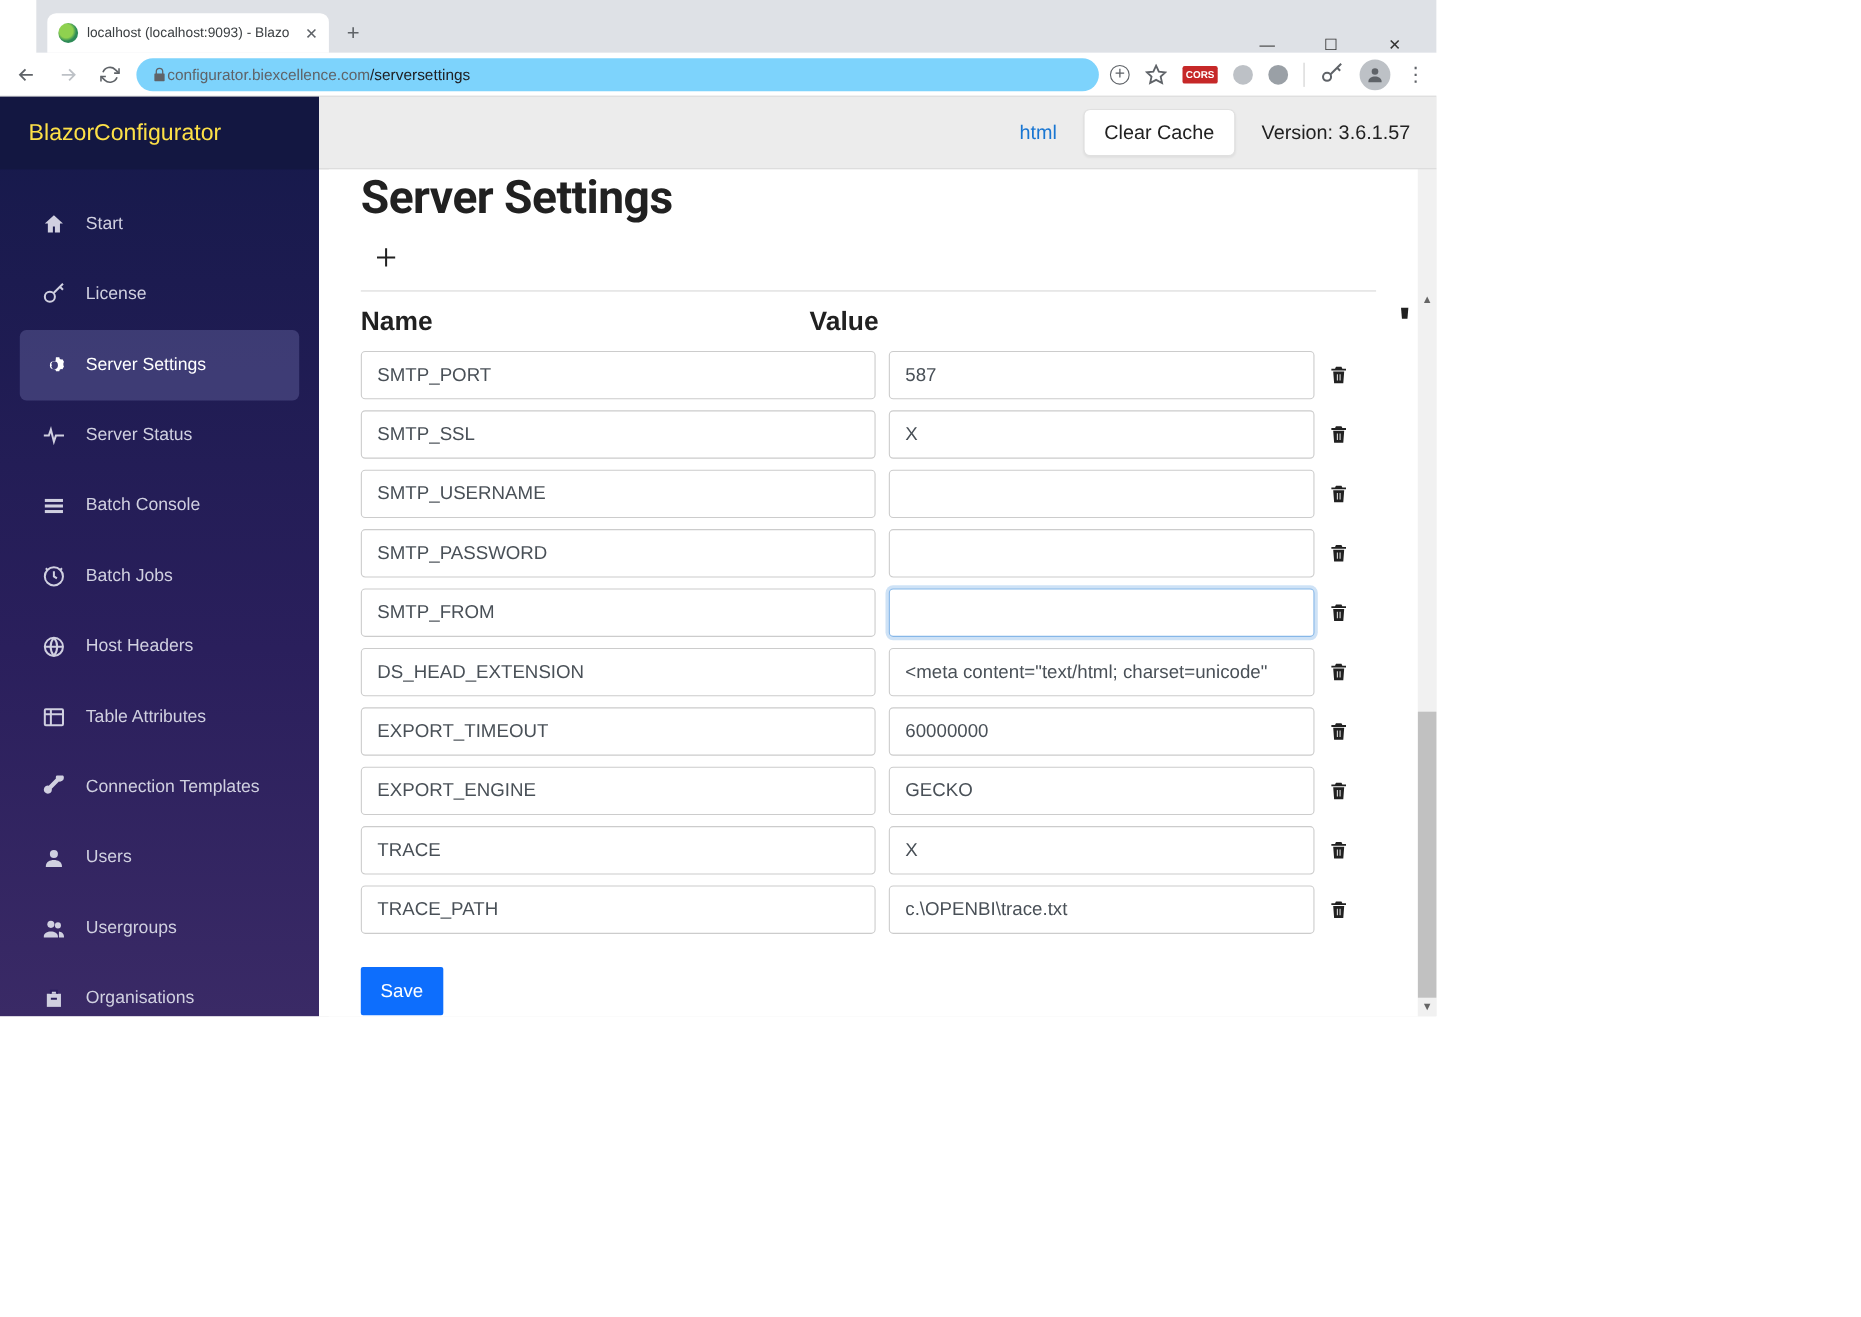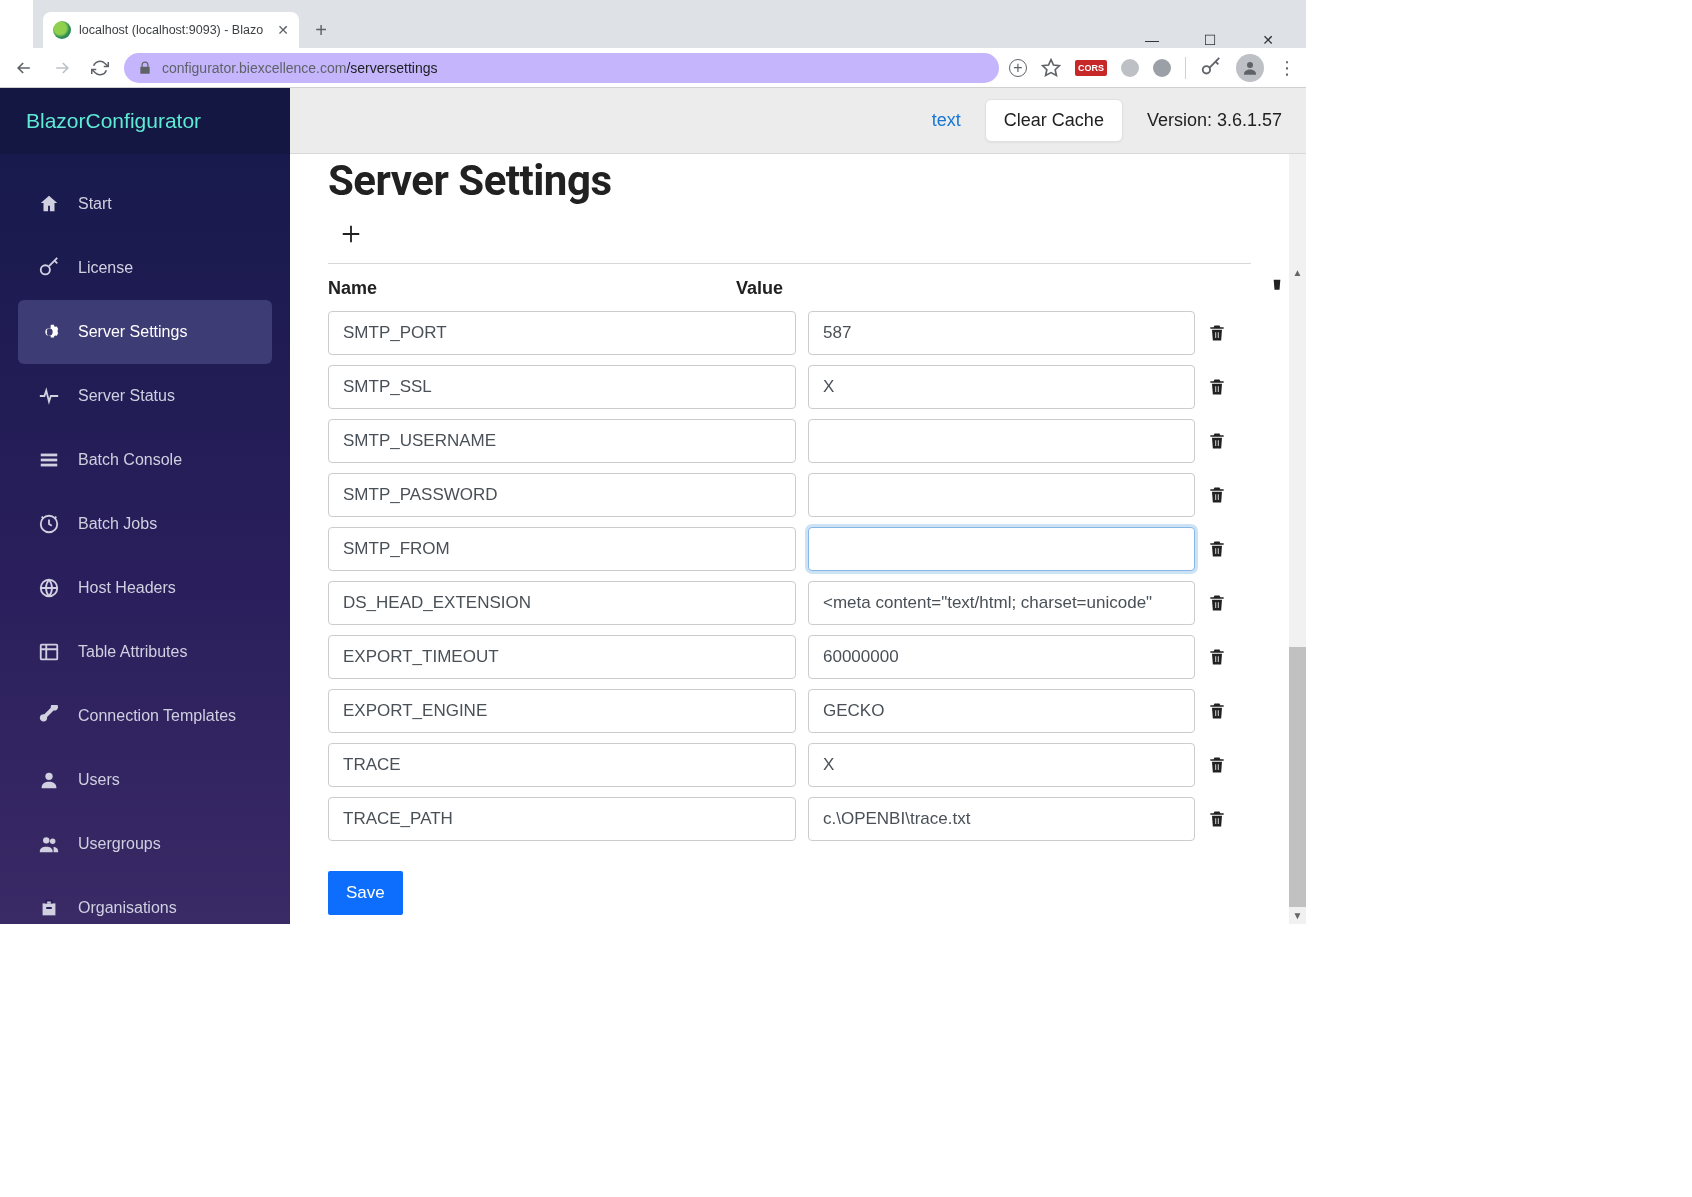--- a/index.html
+++ b/index.html
@@ -11,53 +11,53 @@
   .tab { background: #fff; border-radius: 8px 8px 0 0; height: 36px; display: flex; align-items: center; padding: 0 10px; gap: 8px; width: 256px; font-size: 12.5px; color: #3c4043; }
   .tab .favicon { width: 18px; height: 18px; border-radius: 50%; background: radial-gradient(circle at 40% 40%, #8fd14f 0 40%, #2e8b57 60%); flex-shrink: 0; }
   .tab .close-x { color: #5f6368; font-size: 14px; margin-left: auto; }
   .newtab { width: 28px; height: 28px; display: flex; align-items: center; justify-content: center; color: #5f6368; font-size: 20px; margin-left: 8px; margin-bottom: 4px; }
   .win-controls { display: flex; gap: 18px; padding: 8px 18px 0 0; color: #333; font-size: 14px; align-items: flex-start; }
   .win-controls span { width: 40px; text-align: center; }
   
   .browser-toolbar { height: 40px; background: #fff; border-bottom: 1px solid #d0d0d0; display: flex; align-items: center; padding: 0 10px; gap: 10px; }
   .nav-btn { width: 28px; height: 28px; display: flex; align-items: center; justify-content: center; color: #5f6368; }
   .nav-btn.disabled { color: #bdc1c6; }
-  .addr-bar { flex: 1; height: 30px; background: #c4b5fd; border-radius: 15px; display: flex; align-items: center; padding: 0 14px; gap: 10px; font-size: 14px; color: #5f6368; }
+  .addr-bar { flex: 1; height: 30px; background: #7dd3fc; border-radius: 15px; display: flex; align-items: center; padding: 0 14px; font-size: 14px; color: #5f6368; }
   .addr-bar .url-text { color: #202124; }
   .toolbar-right { display: flex; align-items: center; gap: 14px; color: #5f6368; }
   .ext-badge { background: #c62828; color: #fff; font-size: 9px; font-weight: bold; padding: 3px 3px; border-radius: 2px; }
   .circle-icon { width: 18px; height: 18px; border-radius: 50%; background: #9aa0a6; display: inline-block; }
   .circle-icon.lighter { background: #bdc1c6; }
   .avatar-circle { width: 28px; height: 28px; border-radius: 50%; background: #bdc1c6; display: flex; align-items: center; justify-content: center; }
   .divider-v { width: 1px; height: 22px; background: #d0d0d0; }
   
   
   .app { display: flex; height: calc(924px - 88px); }
   
   .sidebar { width: 290px; background: linear-gradient(180deg, #15194a 0%, #2a1f5c 60%, #3a2a66 100%); color: #e3e3ea; display: flex; flex-direction: column; position: relative; }
-  .brand { height: 66px; background: #131741; display: flex; align-items: center; padding: 16px 26px; font-size: 21px; font-weight: 500; color: #5eead4; }
+  .brand { height: 66px; background: #131741; display: flex; align-items: center; padding: 16px 26px; font-size: 21px; font-weight: 500; color: #fde047; }
   .side-scroller { width: 9px; background: #e5e5e5; position: absolute; right: -9px; top: 66px; bottom: 0; }
   .side-thumb { background: #c1c1c1; width: 9px; height: 620px; margin-top: 0; }
   .nav { padding-top: 18px; overflow: hidden; flex: 1; }
   .nav-item { display: flex; align-items: center; gap: 18px; padding: 0 20px; height: 64px; font-size: 16px; color: #d0d0e0; cursor: pointer; margin: 0 18px; border-radius: 6px; }
   .nav-item.active { background: rgba(120,120,180,0.35); color: #fff; }
   .nav-icon { width: 22px; height: 22px; flex-shrink: 0; display: flex; align-items: center; justify-content: center; }
   
   .main { flex: 1; display: flex; flex-direction: column; background: #ececec; }
   .topbar { height: 66px; background: #ececec; border-bottom: 1px solid #d8d8d8; display: flex; align-items: center; justify-content: flex-end; padding: 0 24px; gap: 24px; font-size: 18px; }
   .topbar .admin-link { color: #1976d2; }
   .clear-cache { background: #fff; border: 1px solid #e0e0e0; border-radius: 6px; padding: 10px 18px; font-size: 18px; color: #212121; cursor: pointer; box-shadow: 0 1px 2px rgba(0,0,0,0.05); }
   .version { color: #212121; }
   
   .content-wrap { flex: 1; display: flex; }
   .content { flex: 1; background: #fff; margin: 0; overflow: hidden; position: relative; padding: 0 38px; }
   .page-title { font-family: Roboto, "Segoe UI", Arial, sans-serif; font-size: 42px; font-weight: 700; color: #212121; margin-top: 2px; letter-spacing: -0.5px; }
   .add-btn { font-size: 28px; font-weight: 900; color: #212121; margin-top: 18px; margin-left: 12px; cursor: pointer; display: inline-block; }
   
-  .table-header { display: flex; font-size: 18px; font-weight: 600; color: #212121; padding: 14px 0 12px 0; border-top: 1px solid #d8d8d8; margin-top: 14px; }
+  .table-header { display: flex; font-size: 24px; font-weight: 600; color: #212121; padding: 14px 0 12px 0; border-top: 1px solid #d8d8d8; margin-top: 14px; }
   .col-name { width: 408px; }
   .col-value { flex: 1; }
   .col-actions { width: 56px; text-align: center; }
   
   .table-body { }
   .row { display: flex; align-items: center; gap: 12px; margin-bottom: 10px; }
   .row input { height: 44px; background: #fff; border: 1px solid #ccc; border-radius: 4px; padding: 0 14px; font-size: 17px; color: #495057; font-family: inherit; }
   .row input.name-input { width: 468px; }
   .row input.value-input { flex: 1; }
   .row input.focused { border-color: #86b7e8; box-shadow: 0 0 0 3px rgba(133,183,232,0.4); outline: none; }
@@ -256,21 +256,21 @@
               <path d="M9 7V4h6v3M9 12h6" stroke="#2a1f5c" stroke-width="2"></path>
             </svg>
           </span>
           <span>Organisations</span>
         </div>
       </div>
   </div>
 
   <div class="main">
     <div class="topbar">
-      <a class="admin-link">text</a>
+      <a class="admin-link">html</a>
       <button class="clear-cache">Clear Cache</button>
       <span class="version">Version: 3.6.1.57</span>
     </div>
 
     <div class="content-wrap">
       <div class="content">
         <h1 class="page-title">Server Settings</h1>
         <div class="add-btn">
           <svg width="22" height="22" viewBox="0 0 24 24" fill="#212121">
               <path d="M11 3h2v8h8v2h-8v8h-2v-8H3v-2h8V3z"></path>

